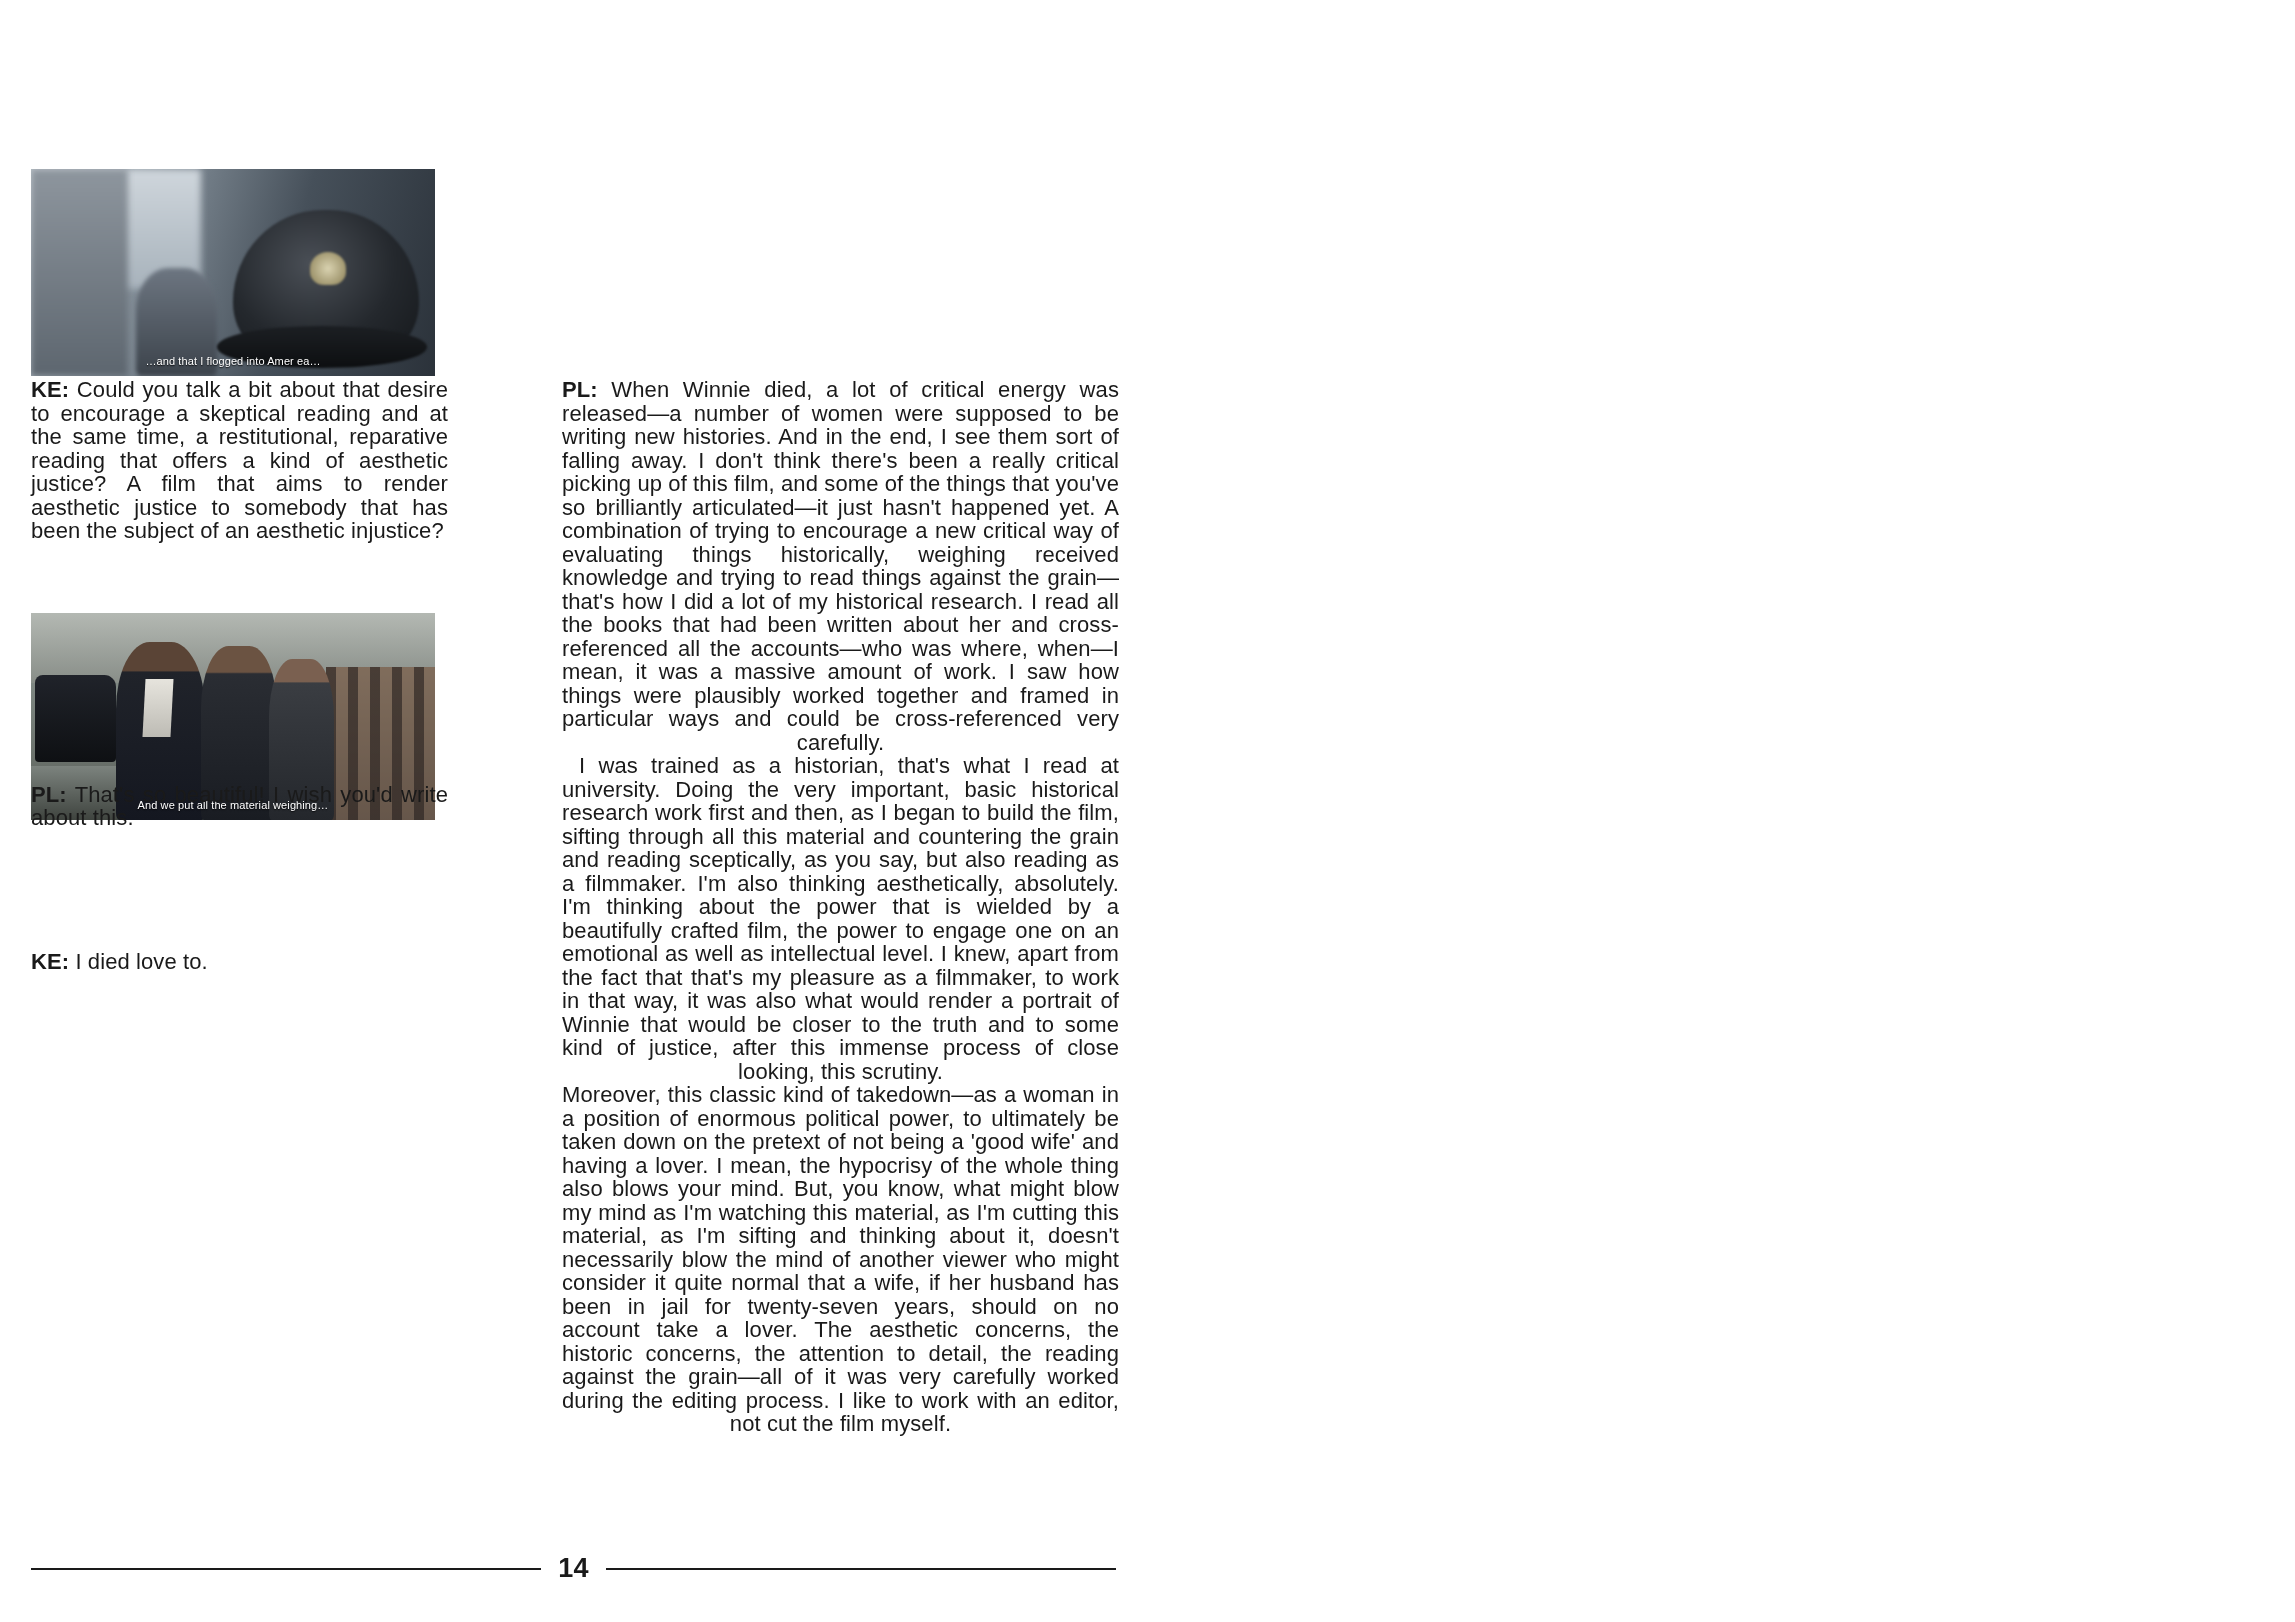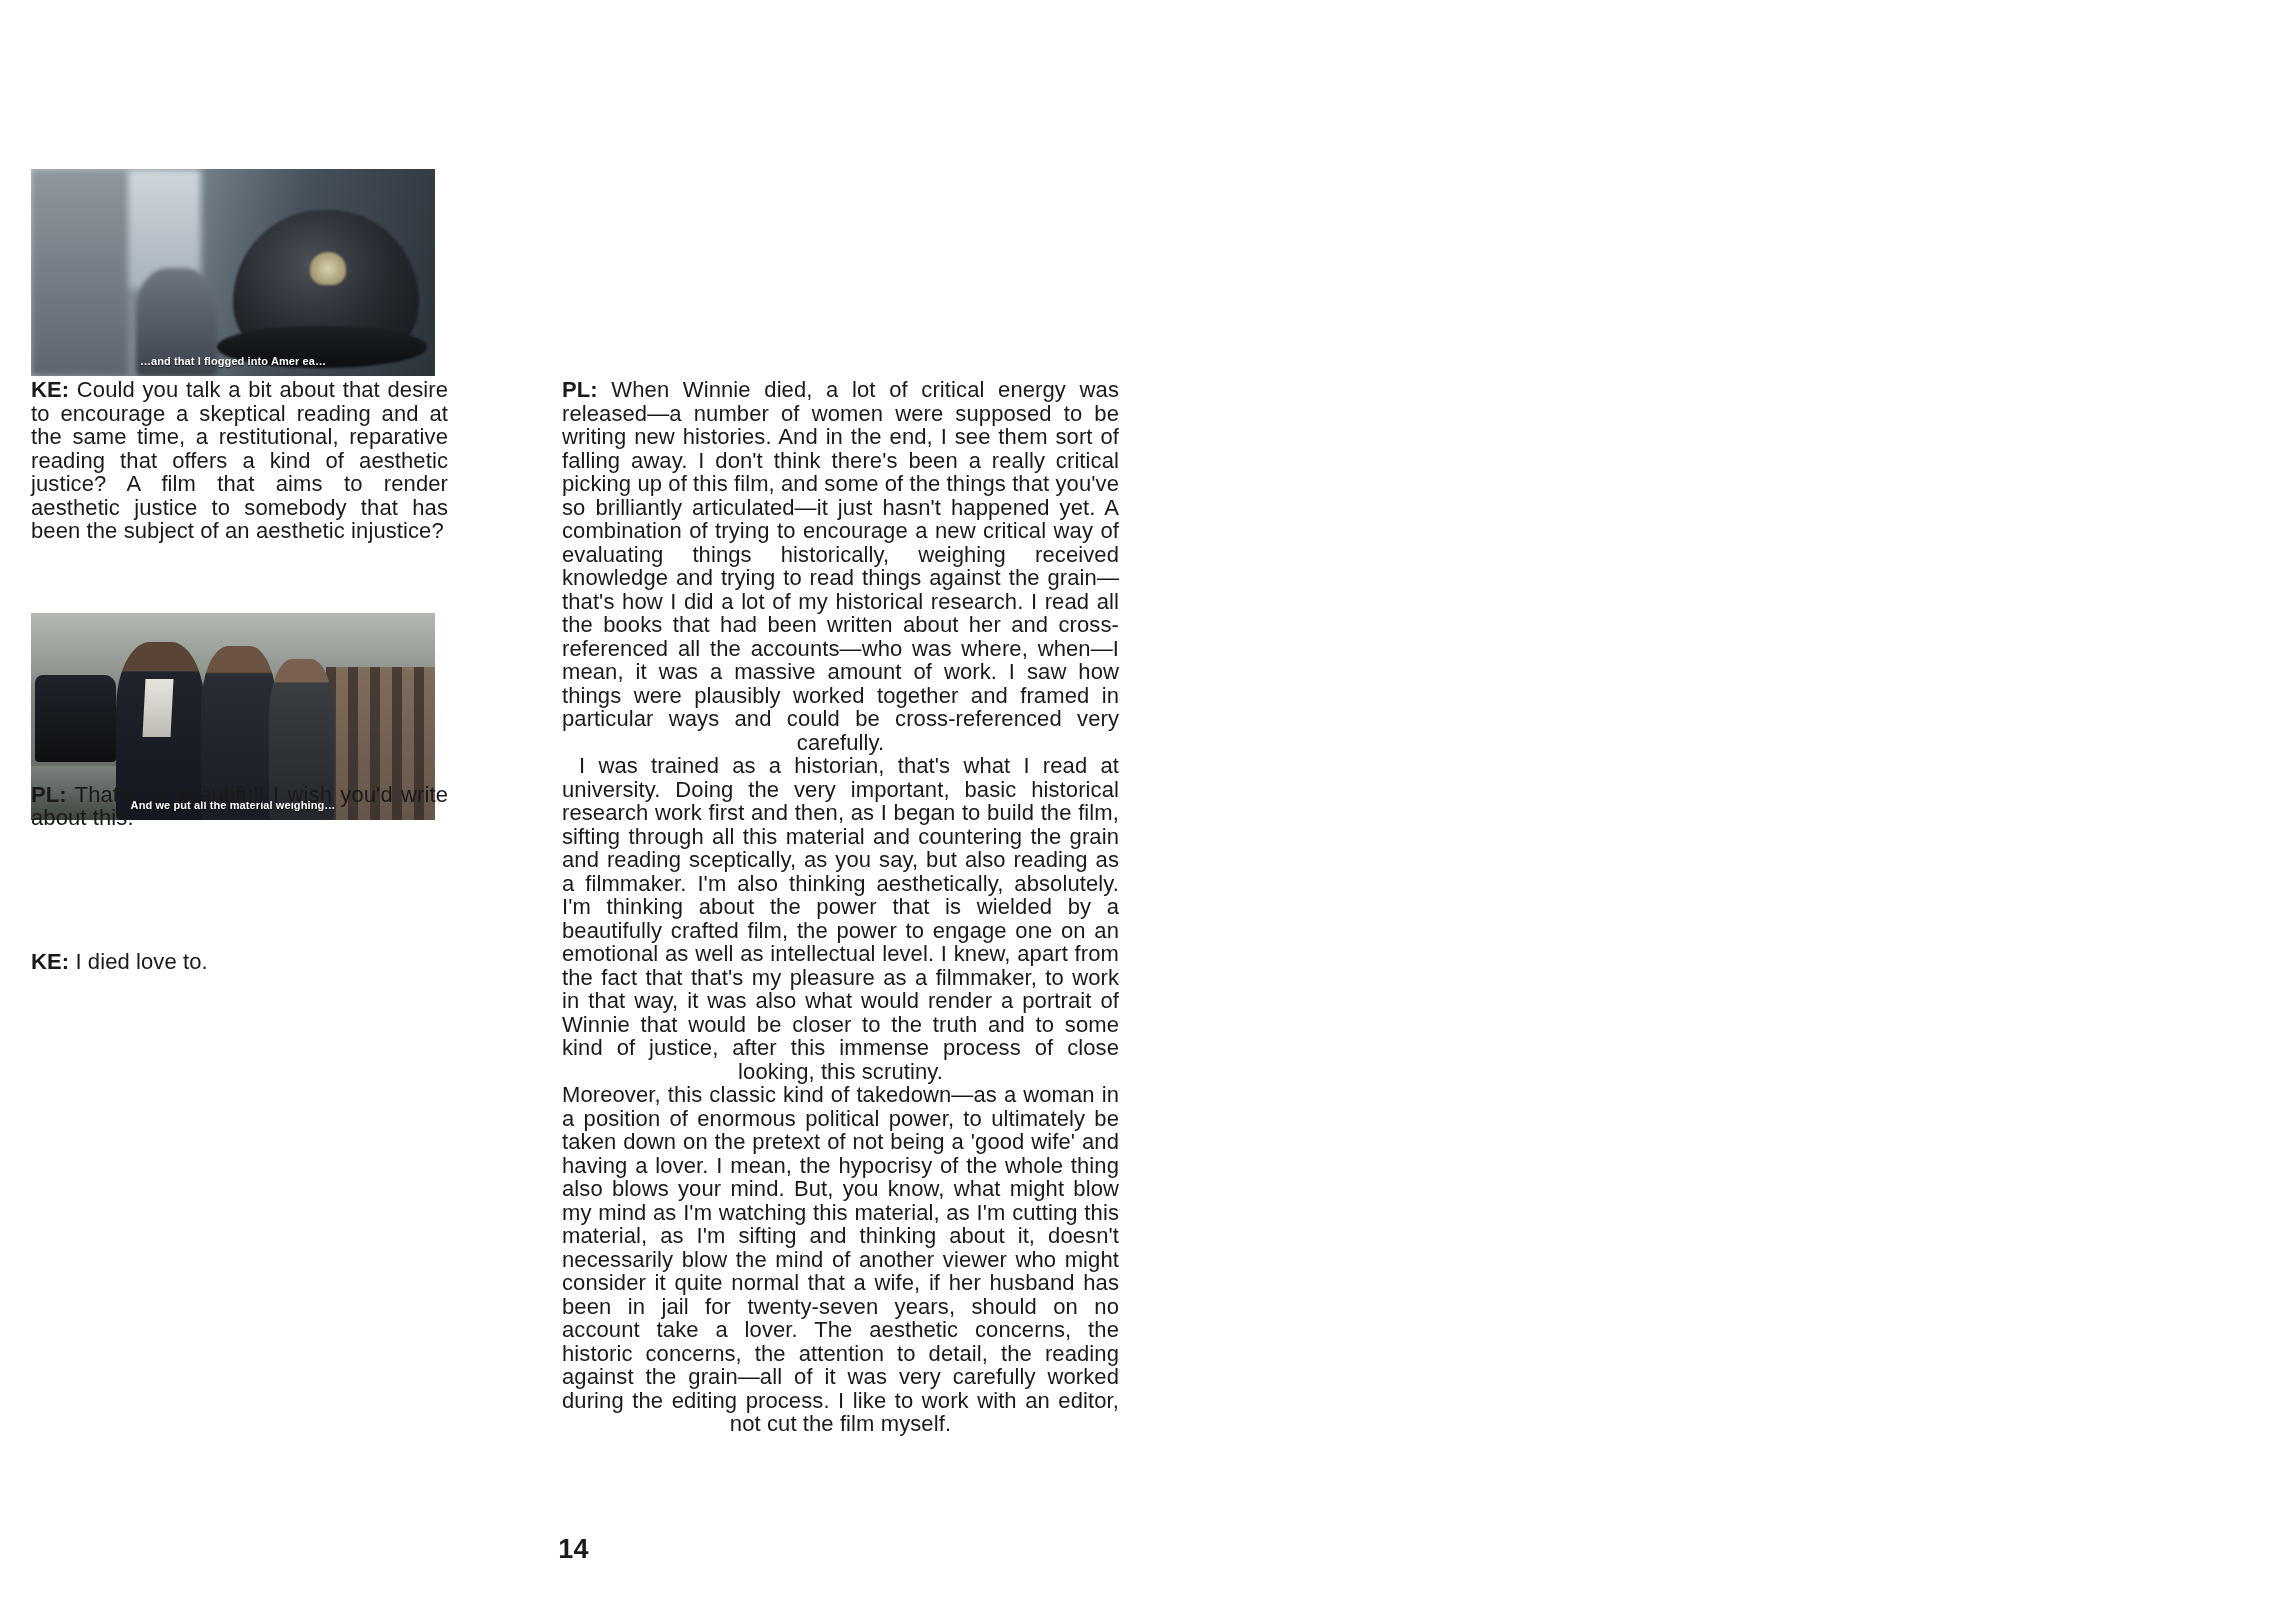--- a/index.html
+++ b/index.html
@@ -61,21 +61,20 @@
     left: 562px;
     top: 378px;
     width: 557px;
   }
 
   
   .film-still {
     position: absolute;
     overflow: hidden;
     background: #c2410c;
-    font-weight: bold;
   }
   .still-1 {
     left: 31px;
     top: 169px;
     width: 404px;
     height: 207px;
   }
   .still-2 {
     left: 31px;
     top: 613px;
@@ -188,21 +187,20 @@
     opacity:.85;
   }
 
   
   .footer {
     position: absolute;
     bottom: 39px;
     display: flex;
     align-items: center;
     gap: 17px;
-    flex-direction: column;
   }
   .footer-left { left: 31px; width: 1085px; }
   .rule {
     flex: 1 1 auto;
     height: 2px;
     background: #1a1a1a;
   }
   .folio {
     font-size: 27px;
     font-weight: bold;

